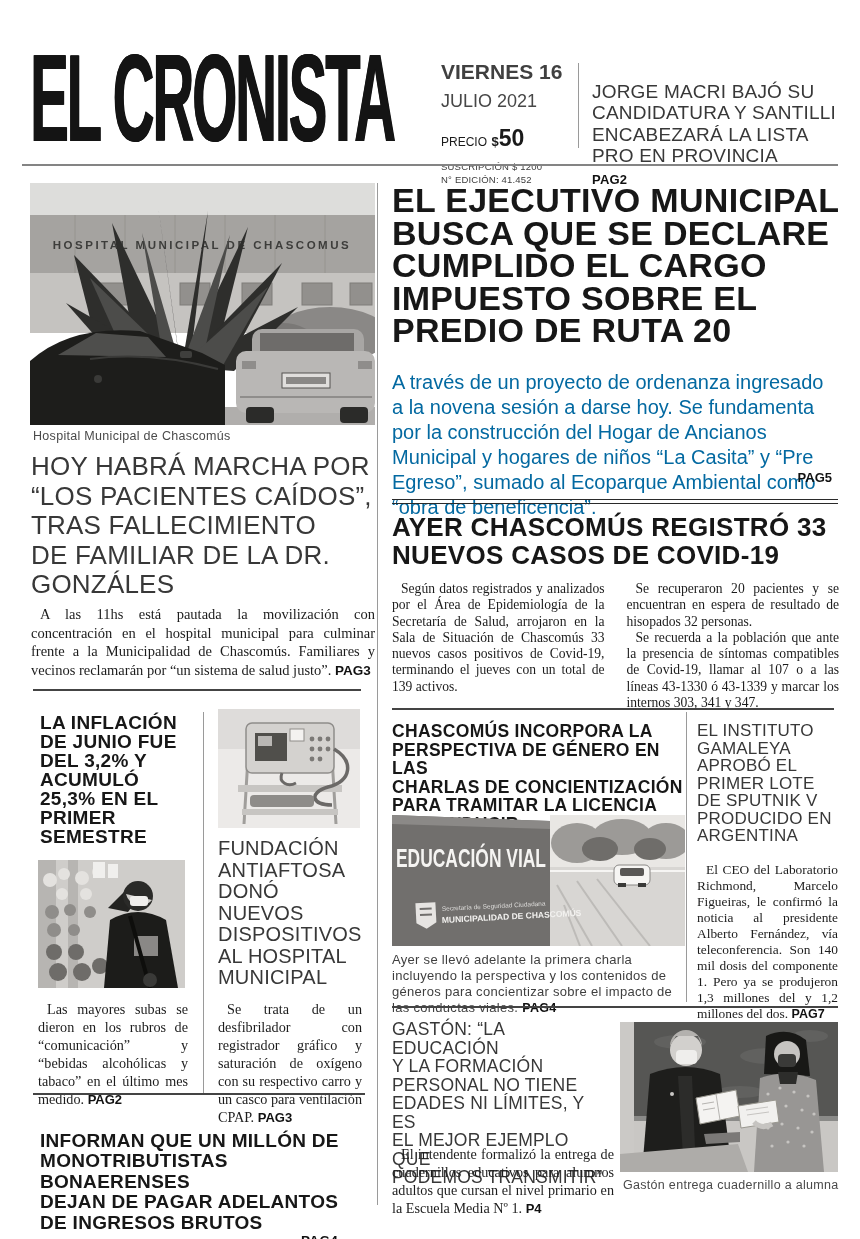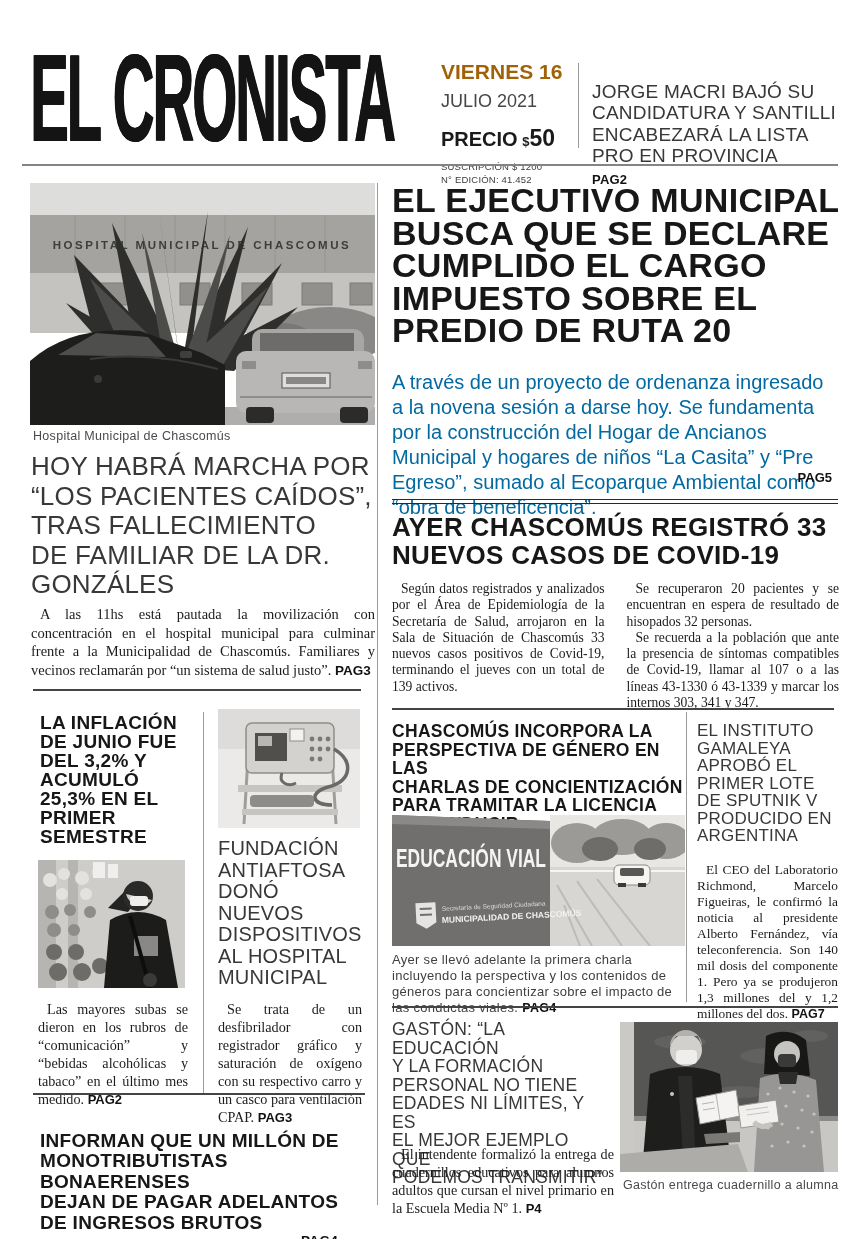--- a/index.html
+++ b/index.html
@@ -26,24 +26,24 @@
   text{font-family:"Liberation Sans",sans-serif;}
 </style>
 </head>
 <body>
 
 <div id="page">
 
   <div class="abs masthead" style="left:30px;top:44px;">EL CRONISTA</div>
 
   <div class="abs" style="left:441px;top:60px;width:132px;">
-    <div style="font-weight:700;font-size:21px;color:#a16207;">VIERNES 16</div>
+    <div style="font-weight:700;font-size:21px;color:#404040;">VIERNES 16</div>
     <div style="font-size:18px;color:#474747;margin-top:7px;">JULIO 2021</div>
     <div style="margin-top:13px;">
-      <span style="font-weight:700;font-size:20px;">PRECIO</span>
+      <span style="font-weight:400;font-size:12px;">PRECIO</span>
       <span style="font-weight:700;font-size:13px;">$</span><span style="font-weight:700;font-size:23px;">50</span>
     </div>
     <div style="font-size:9.5px;color:#3c3c3c;margin-top:9px;letter-spacing:0.2px;">SUSCRIPCIÓN $ 1200</div>
     <div style="font-size:9.5px;color:#3c3c3c;margin-top:2px;letter-spacing:0.2px;">N° EDICIÓN: 41.452</div>
   </div>
 
   <div class="abs vdiv" style="left:578px;top:63px;height:85px;"></div>
 
   <div class="abs light-head" style="left:592px;top:59px;width:248px;font-size:19px;line-height:21.5px;">
     <span>JORGE MACRI BAJÓ SU

